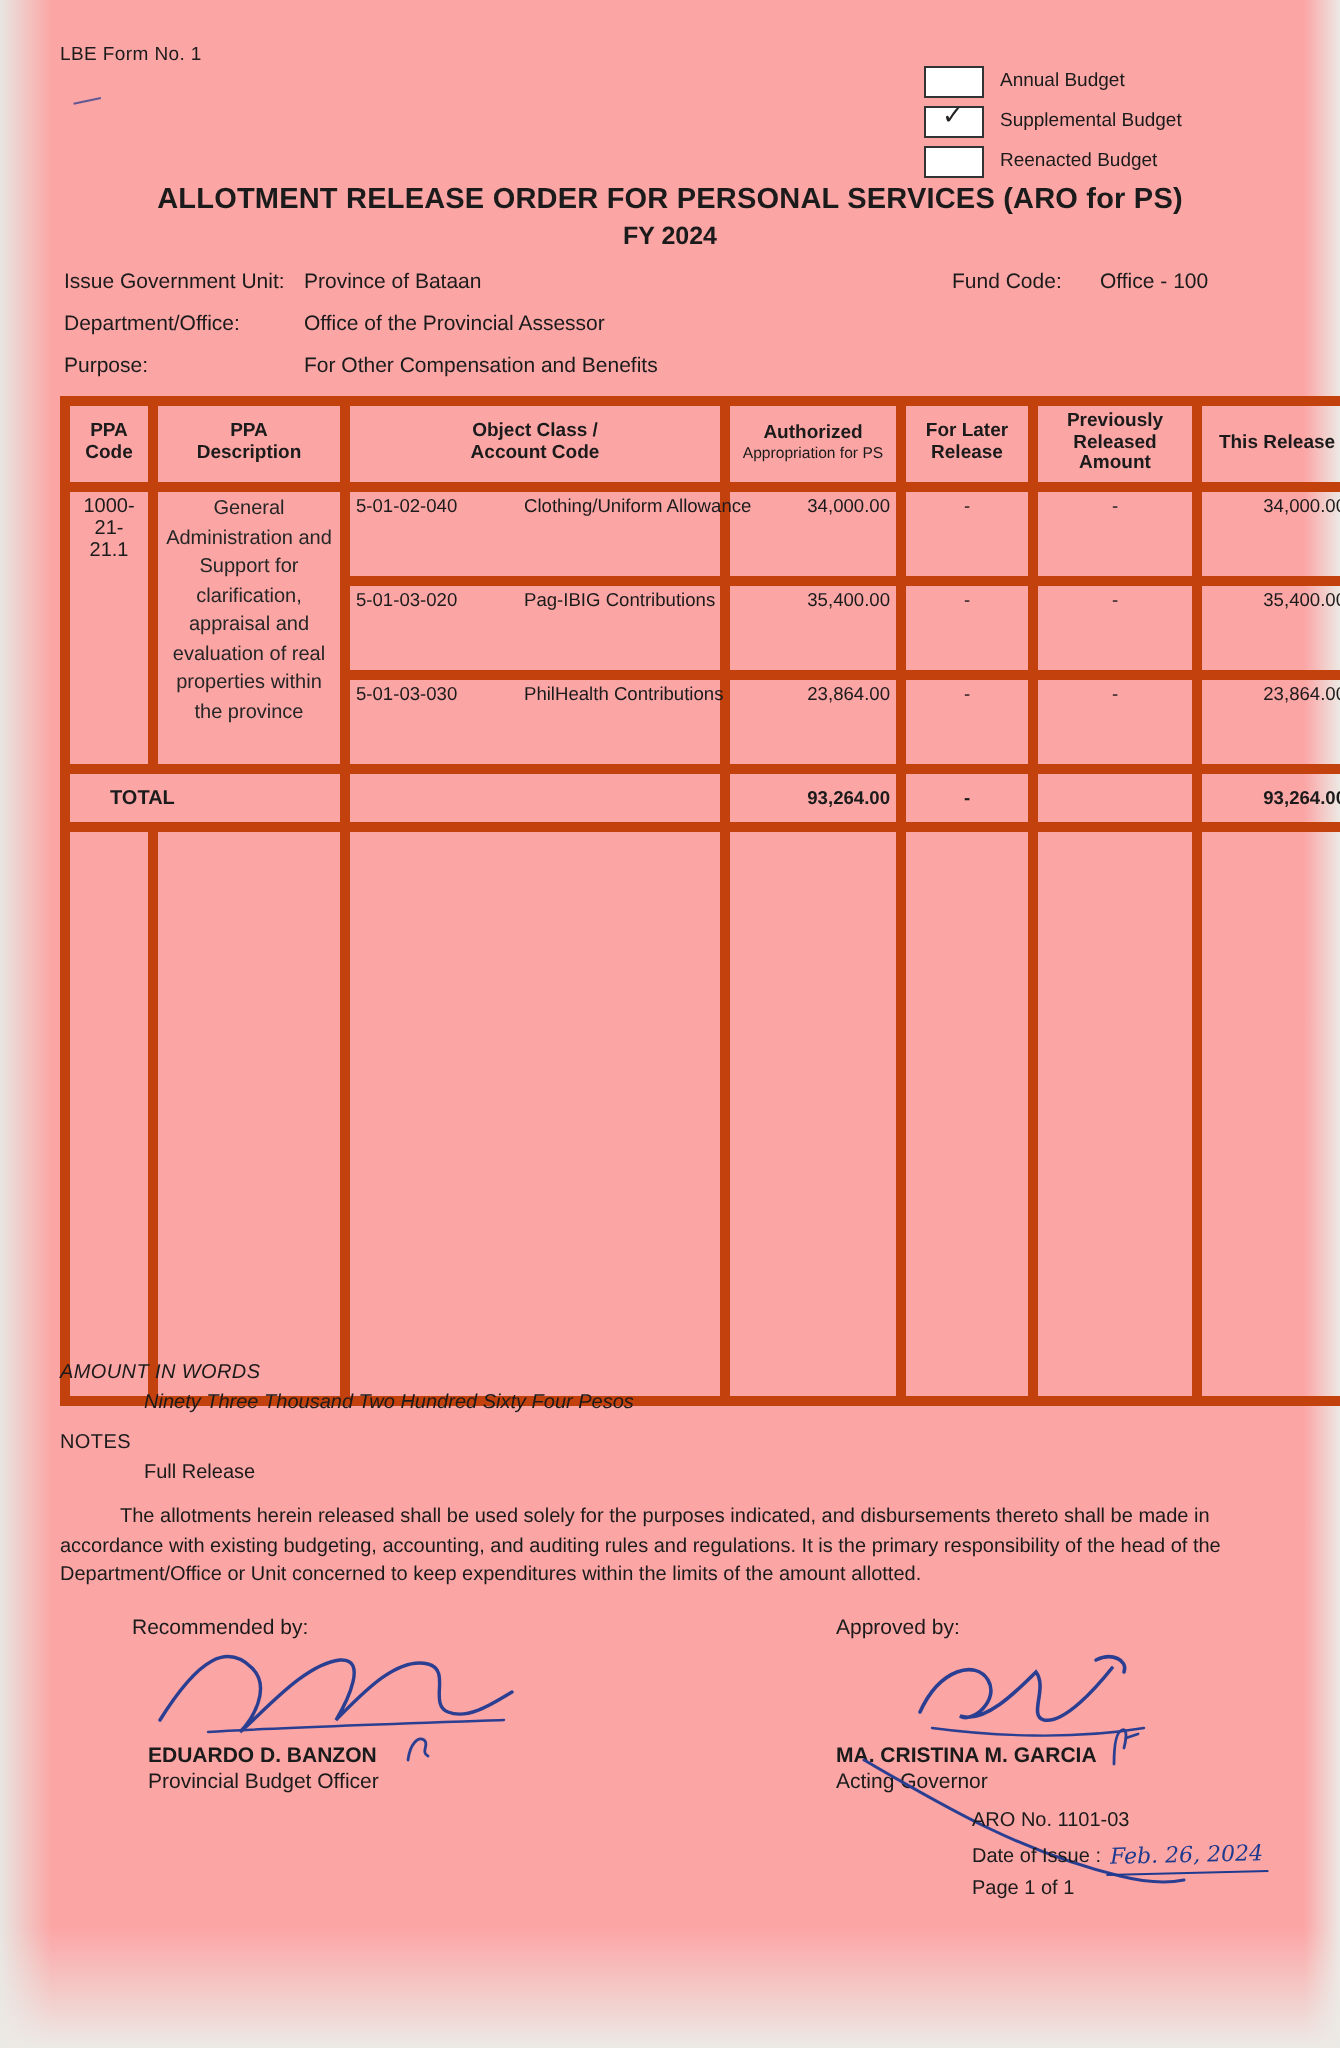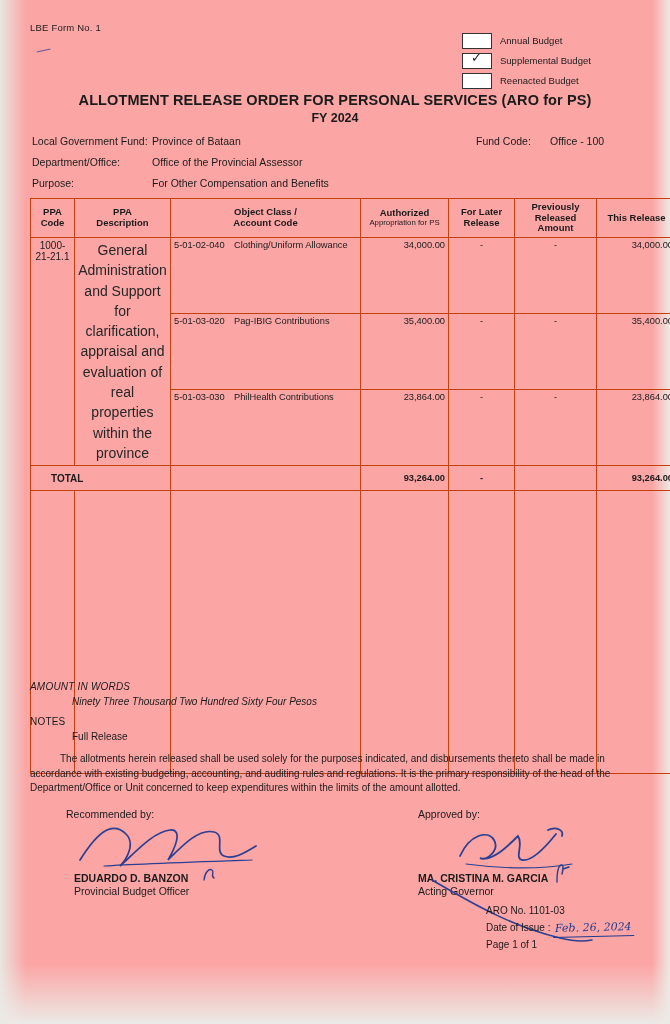--- a/index.html
+++ b/index.html
@@ -138,21 +138,21 @@
   table.aro {
     position: absolute;
     left: 30px;
     top: 198px;
     width: 610px;
     border-collapse: collapse;
     font-size: 9.5px;
     table-layout: fixed;
   }
   table.aro th, table.aro td {
-    border: 1px solid #c2410c;
+    border: 5px solid #c2410c;
     padding: 2px 3px;
     vertical-align: top;
   }
   table.aro thead th {
     text-align: center;
     vertical-align: middle;
     font-weight: bold;
     font-size: 9.5px;
     height: 34px;
     line-height: 1.15;
@@ -171,31 +171,31 @@
   .c-this { width: 80px; }
 
   td.code-cell {
     text-align: center;
     vertical-align: middle;
     font-size: 10px;
   }
   td.desc-cell {
     text-align: center;
     vertical-align: middle;
-    font-size: 14px;
+    font-size: 10px;
     line-height: 1.45;
     color: #262626;
   }
   td.obj-cell {
     vertical-align: middle;
     font-size: 9.3px;
     height: 38px;
     white-space: nowrap;
   }
-  td.obj-cell .acct { display: inline-block; width: 60px; }
+  td.obj-cell .acct { display: inline-block; width: 84px; }
   td.num {
     text-align: right;
     vertical-align: middle;
     font-size: 9.3px;
     padding-right: 6px;
   }
   td.dash {
     text-align: center;
     vertical-align: middle;
     font-size: 9.3px;
@@ -335,21 +335,21 @@
     </div>
   </div>
 
   <div class="title-block">
     <div class="title-main">ALLOTMENT RELEASE ORDER FOR PERSONAL SERVICES (ARO for PS)</div>
     <div class="title-sub">FY 2024</div>
   </div>
 
   <div class="meta">
     <div class="meta-row">
-      <div class="meta-label">Local Government Fund:</div>
+      <div class="meta-label">Issue Government Unit:</div>
       <div class="meta-value">Province of Bataan</div>
       <div class="meta-right-label">Fund Code:</div>
       <div class="meta-right-value">Office - 100</div>
     </div>
     <div class="meta-row">
       <div class="meta-label">Department/Office:</div>
       <div class="meta-value">Office of the Provincial Assessor</div>
     </div>
     <div class="meta-row">
       <div class="meta-label">Purpose:</div>

